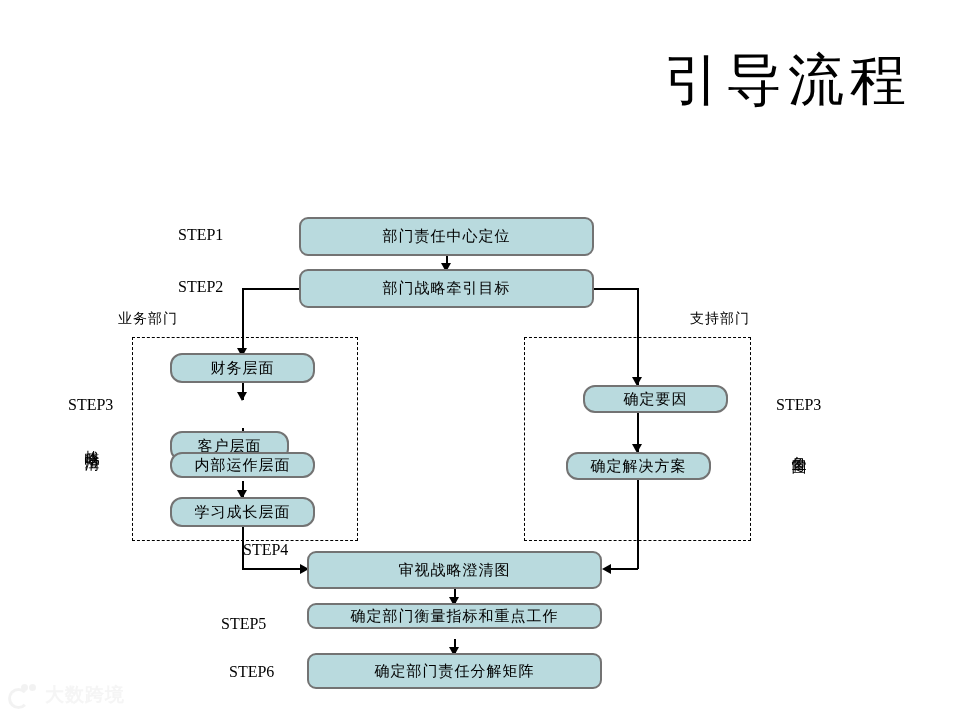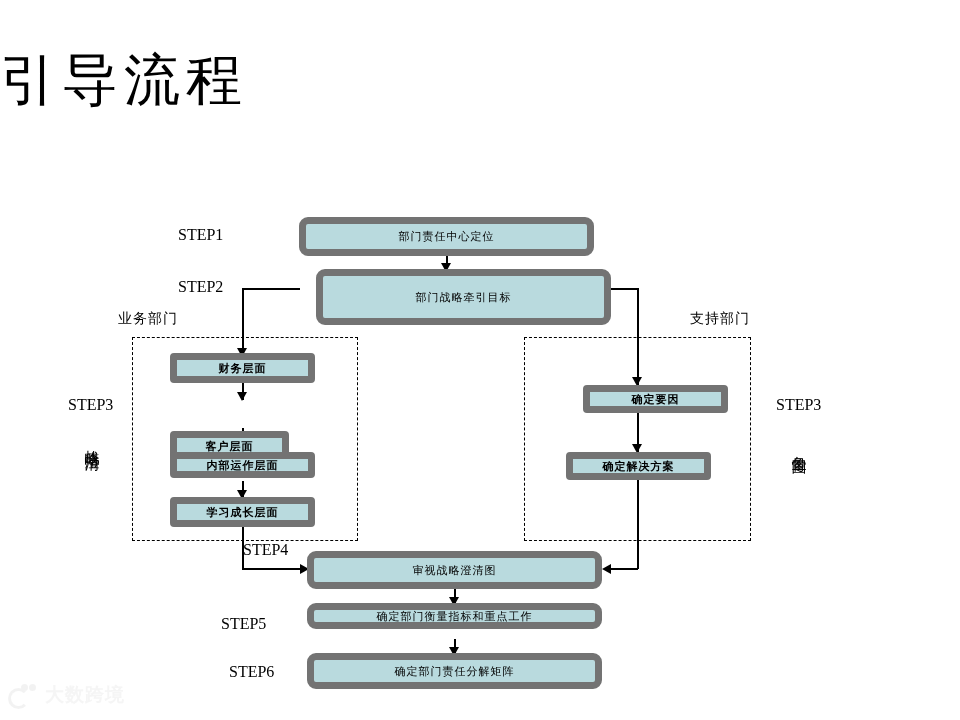--- a/index.html
+++ b/index.html
@@ -13,50 +13,49 @@
     height: 720px;
     background: #ffffff;
     overflow: hidden;
     font-family: "Liberation Serif", "DejaVu Serif", serif;
   }
   #title {
     position: absolute;
     left: 0;
     top: 48px;
     width: 912px;
-    text-align: left;
+    text-align: right;
     font-family: "DejaVu Serif", "Liberation Serif", serif;
     font-size: 56px;
     letter-spacing: 6px;
     color: #000000;
     line-height: 1.15;
     white-space: nowrap;
   }
 
   
   .box {
     position: absolute;
     box-sizing: border-box;
     background: #b9dade;
-    border: 7px solid #737373;
+    border: 2px solid #737373;
     color: #000000;
     display: flex;
     align-items: center;
     justify-content: center;
     font-family: "DejaVu Serif", "Liberation Serif", serif;
-    font-size: 11px;
+    font-size: 15px;
     letter-spacing: 1px;
     white-space: nowrap;
   }
   .box.rounded {
     border-radius: 9px;
   }
   .box.sharp {
-    border-radius: 4px;
-    font-weight: bold;
+    border-radius: 12px;
   }
 
   
   .group {
     position: absolute;
     box-sizing: border-box;
     border: 1.6px dashed #000000;
     background: transparent;
   }
 
@@ -212,21 +211,21 @@
   <div class="arrow left" style="left:602px; top:564px;"></div>
 
   <div class="ln v" style="left:454px; top:589px; height:14px;"></div>
   <div class="arrow down" style="left:449px; top:597px;"></div>
 
   <div class="ln v" style="left:454px; top:639px; height:14px;"></div>
   <div class="arrow down" style="left:449px; top:647px;"></div>
 
   <div class="box rounded" style="left:299px; top:217px; width:295px; height:39px;">部门责任中心定位</div>
 
-  <div class="box rounded" style="left:316px; top:269px; width:295px; height:56px;">部门战略牵引目标</div>
+  <div class="box rounded" style="left:299px; top:269px; width:295px; height:39px;">部门战略牵引目标</div>
 
   <div class="box sharp" style="left:170px; top:353px; width:145px; height:30px;">财务层面</div>
   <div class="box sharp" style="left:170px; top:399px; width:119px; height:30px;margin-top:32px;">客户层面</div>
   <div class="box sharp" style="left:170px; top:452px; width:145px; height:26px;">内部运作层面</div>
   <div class="box sharp" style="left:170px; top:497px; width:145px; height:30px;">学习成长层面</div>
 
   <div class="box sharp" style="left:566px; top:385px; width:145px; height:28px;margin-left:17px;">确定要因</div>
   <div class="box sharp" style="left:566px; top:452px; width:145px; height:28px;">确定解决方案</div>
 
   <div class="box rounded" style="left:307px; top:551px; width:295px; height:38px;">审视战略澄清图</div>

